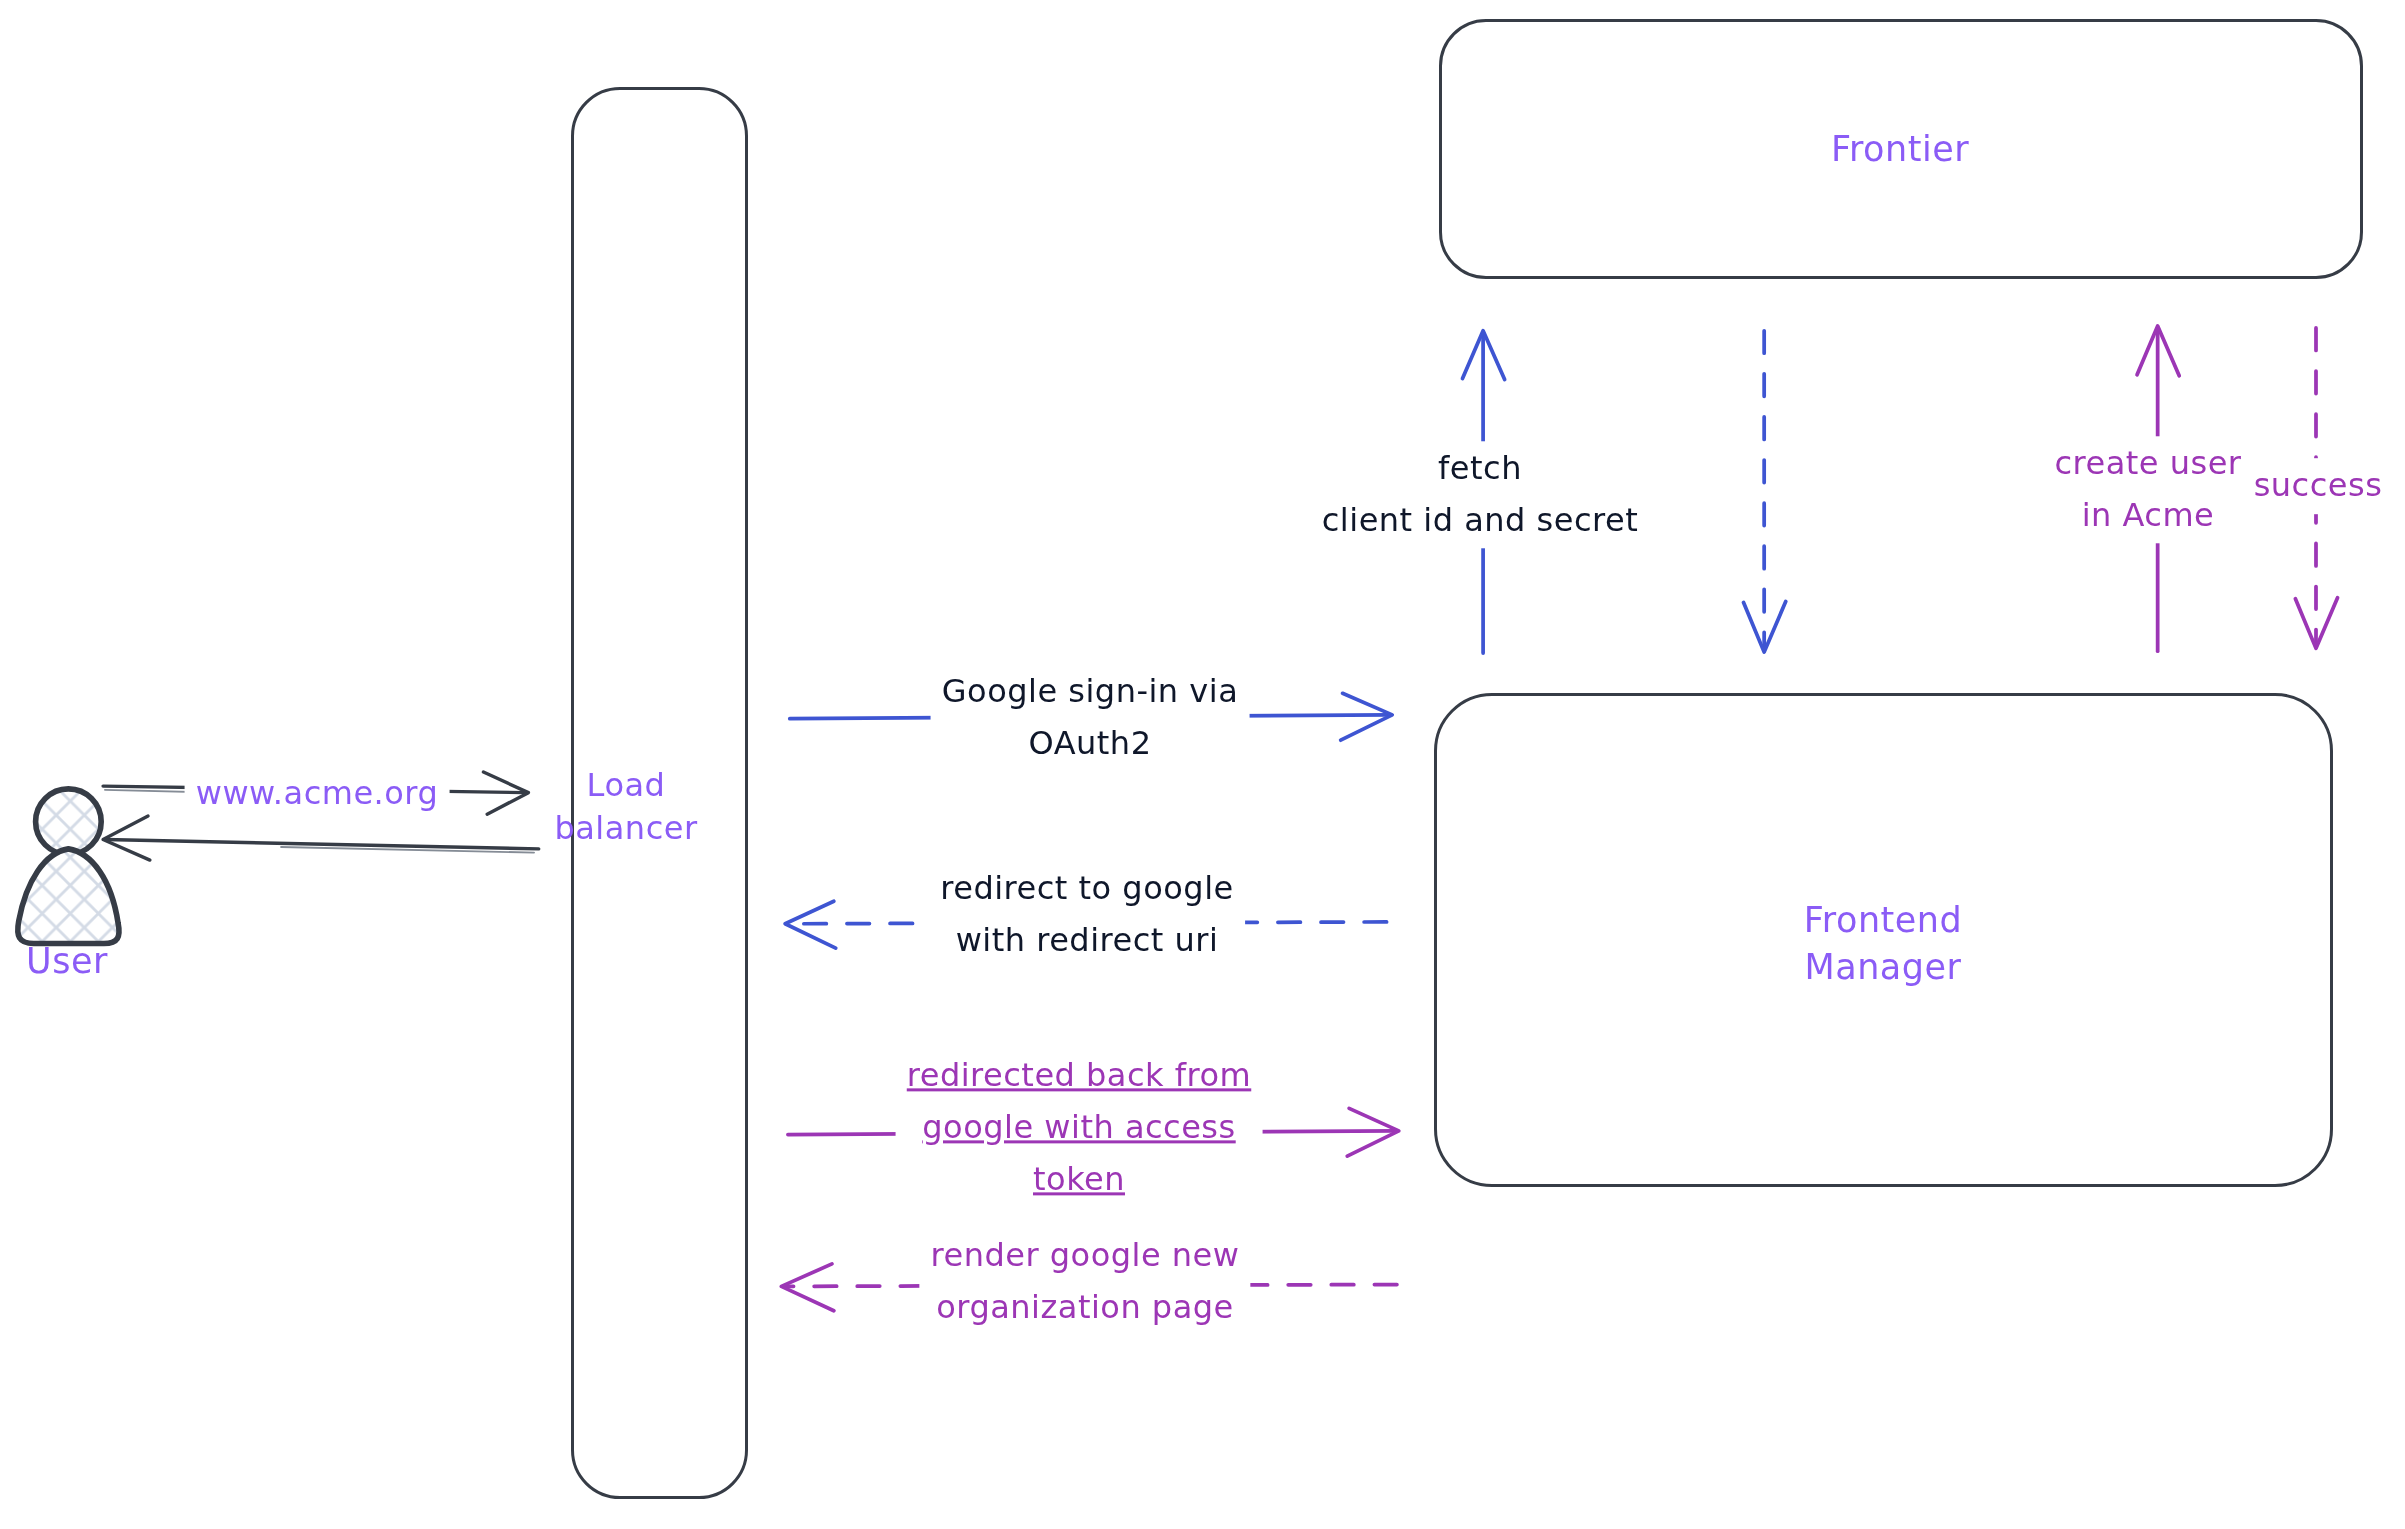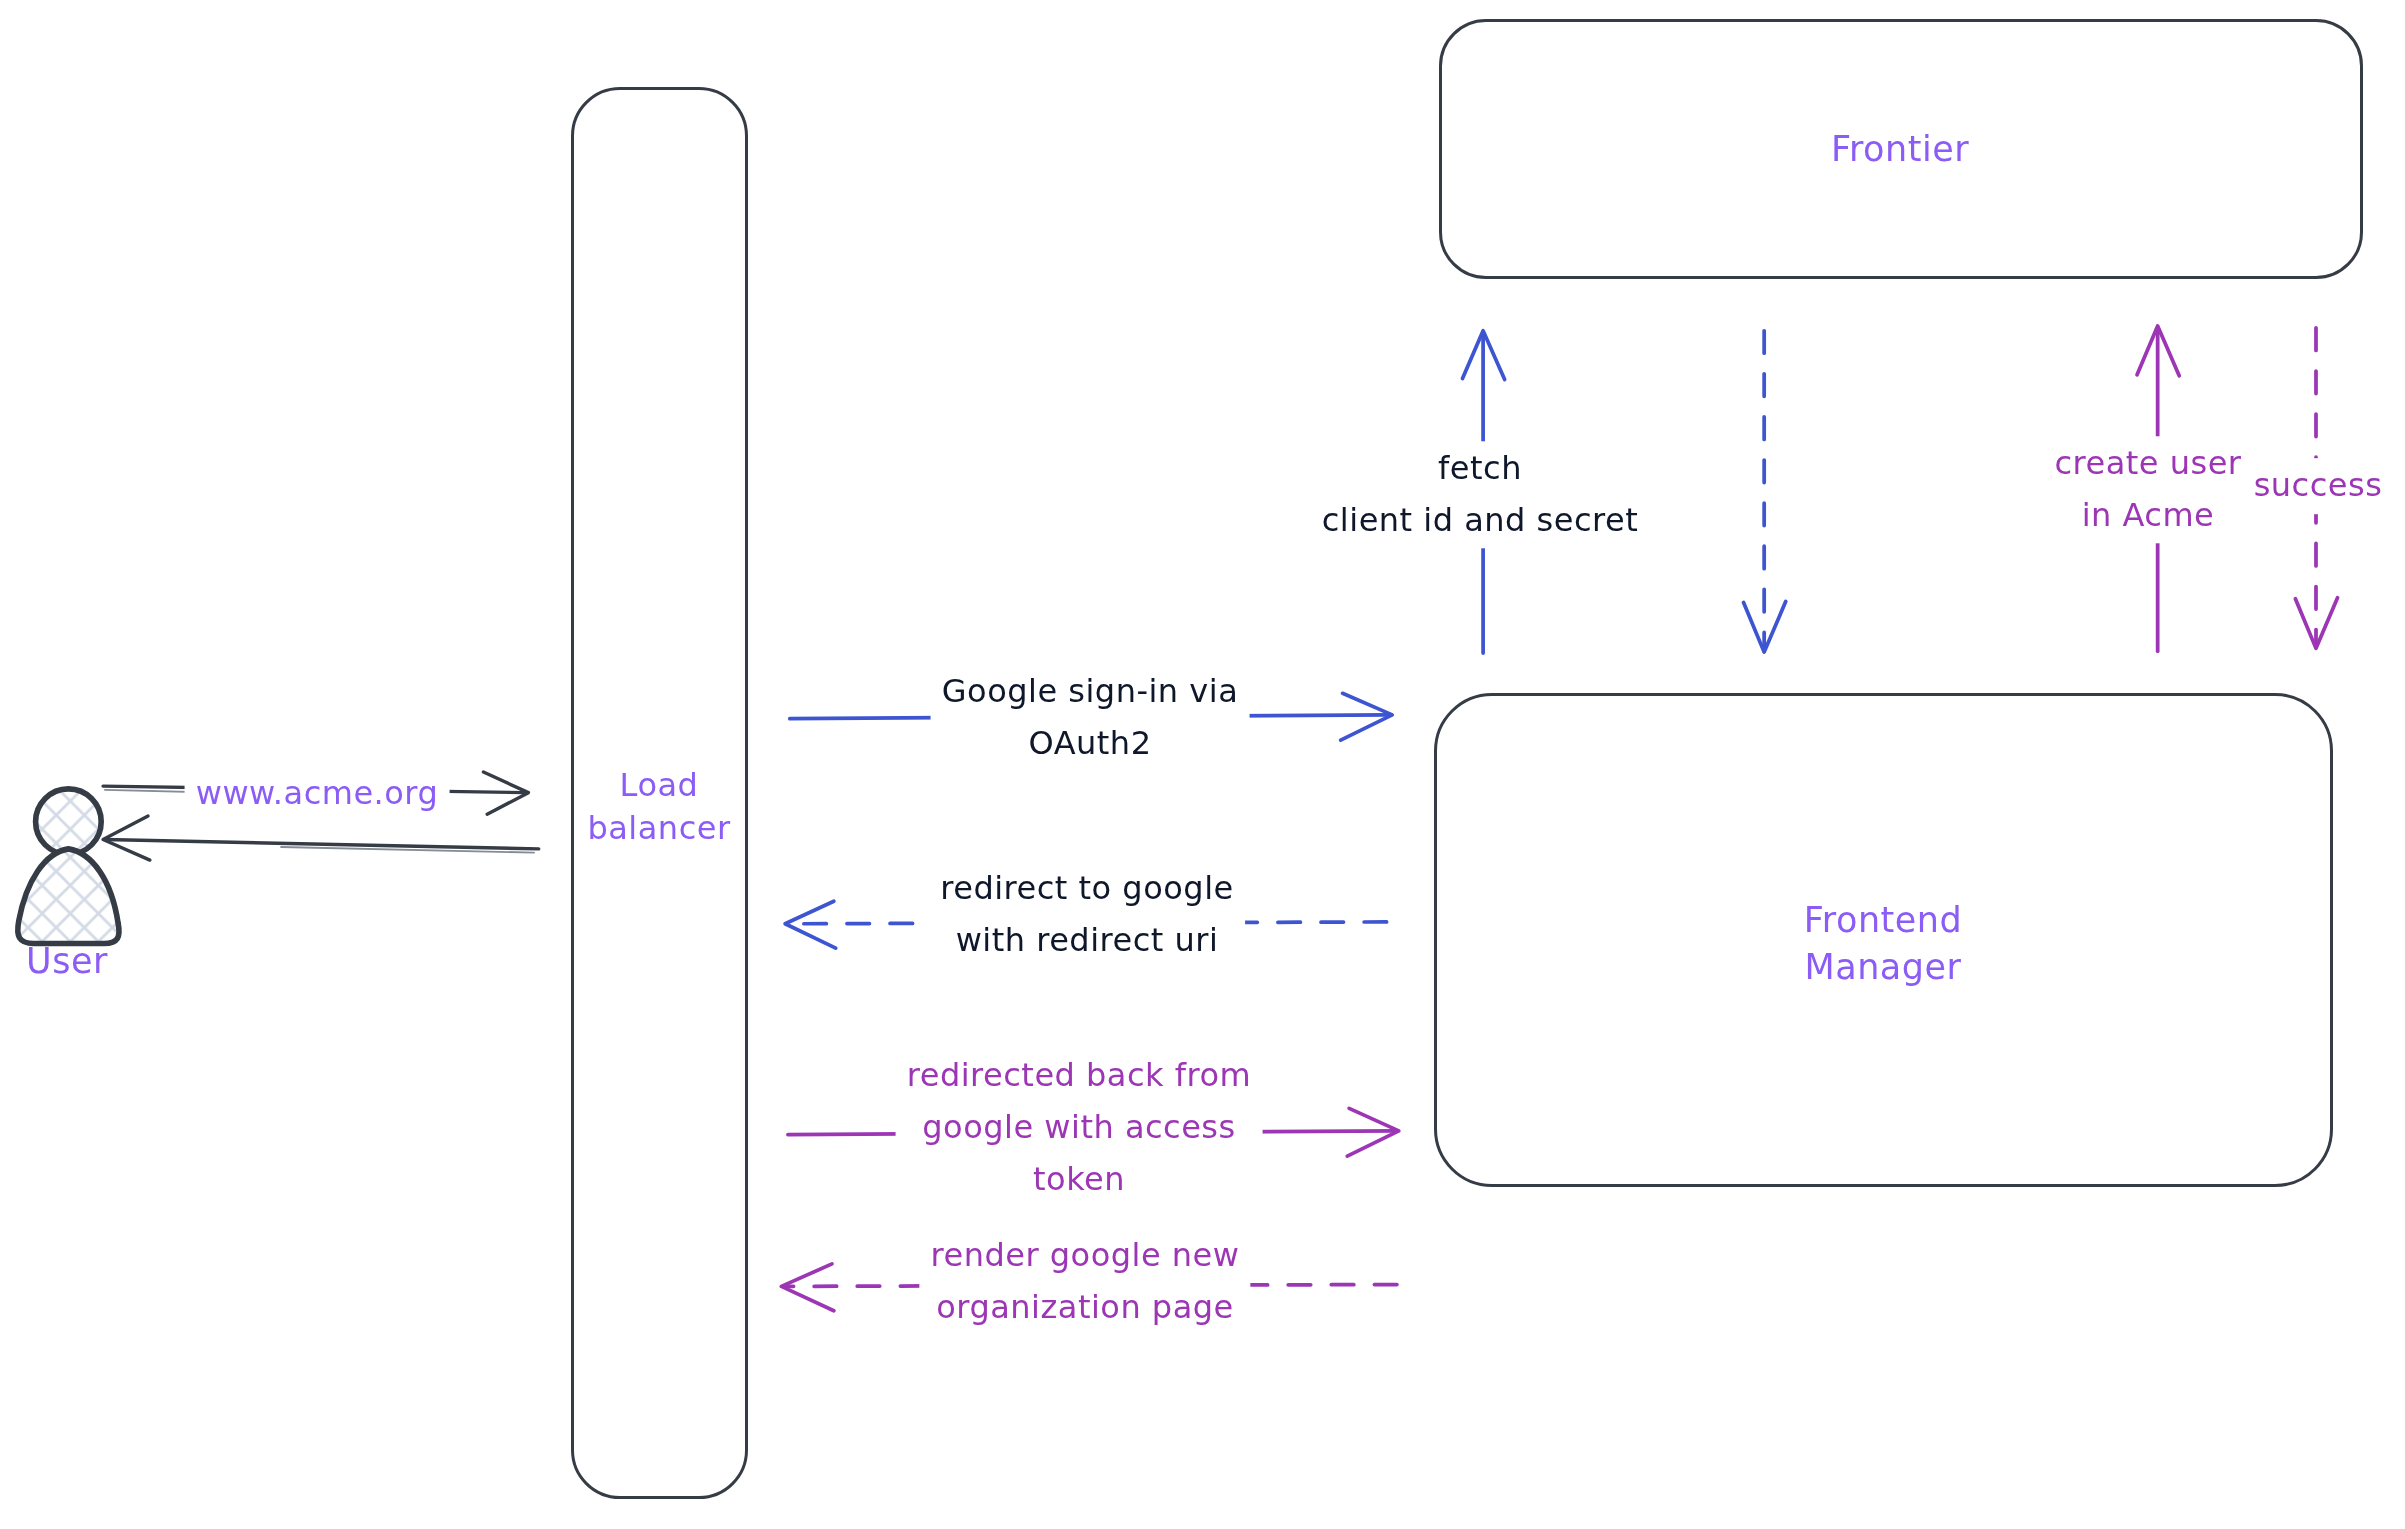--- a/index.html
+++ b/index.html
@@ -104,32 +104,32 @@
       <path d="M2472 350 L2472 690" stroke-dasharray="24 22"></path>
       <path d="M2450 639 L2472 692 L2495 638"></path>
     </g>
   </svg>
 
   <div class="box" style="left:571px;top:87px;width:177px;height:1412px;border-radius:49px;"></div>
   <div class="box" style="left:1439px;top:19px;width:924px;height:260px;border-radius:47px;"></div>
   <div class="box" style="left:1434px;top:693px;width:899px;height:494px;border-radius:58px;"></div>
 
   <div class="lbl ink big" style="left:67px;top:961px;">User</div>
-  <div class="lbl ink" style="left:659px;top:807px;line-height:1.35;">Load
+  <div class="lbl ink" style="left:626px;top:807px;line-height:1.35;">Load
 balancer</div>
   <div class="lbl ink big" style="left:1900px;top:149px;">Frontier</div>
   <div class="lbl ink big" style="left:1883px;top:944px;line-height:1.35;text-align:center;">Frontend
 Manager</div>
 
   <div class="lbl ink onarrow" style="left:317px;top:794px;">www.acme.org</div>
   <div class="lbl blue onarrow" style="left:1090px;top:718px;">Google sign-in via
 OAuth2</div>
   <div class="lbl blue onarrow" style="left:1087px;top:915px;">redirect to google
 with redirect uri</div>
-  <div class="lbl purple onarrow" style="left:1079px;top:1128px;">redirected back from
+  <div class="lbl purple onarrow" style="left:1079px;top:1128px;text-decoration:underline;">redirected back from
 google with access
 token</div>
   <div class="lbl purple onarrow" style="left:1085px;top:1282px;">render google new
 organization page</div>
   <div class="lbl blue onarrow" style="left:1480px;top:495px;">fetch
 client id and secret</div>
   <div class="lbl purple onarrow" style="left:2148px;top:490px;">create user
 in Acme</div>
   <div class="lbl purple onarrow" style="left:2318px;top:486px;">success</div>
 

